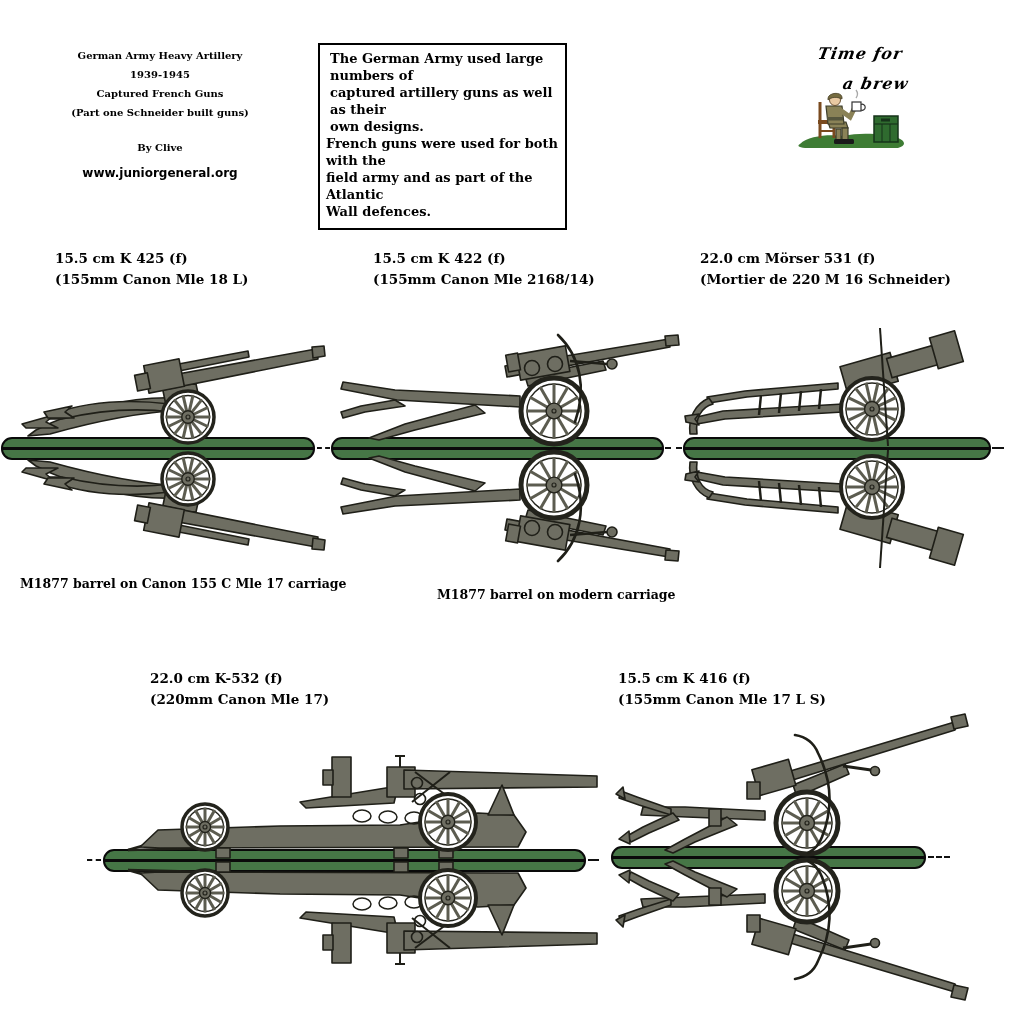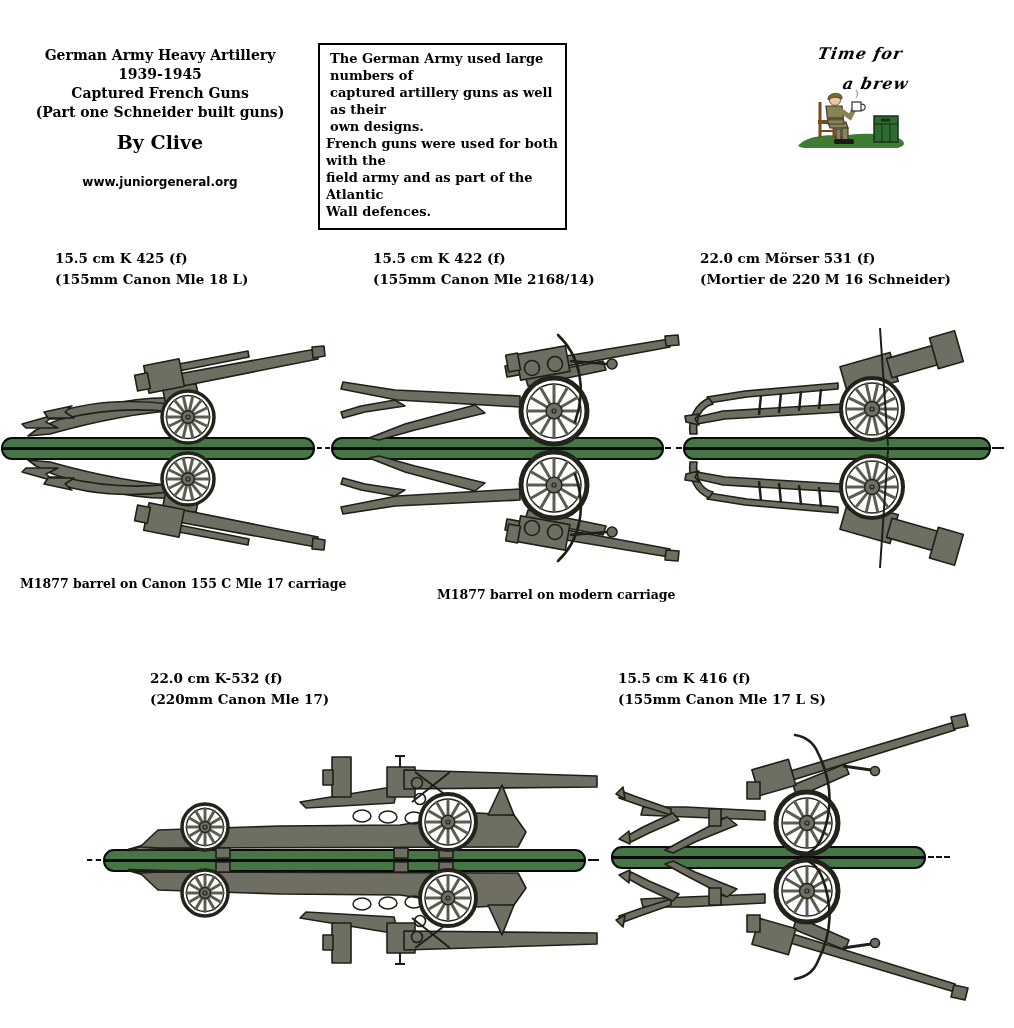--- a/index.html
+++ b/index.html
@@ -4,23 +4,23 @@
 <style>
   :root{
     --olive:#6e6e62; --ink:#1f1f18; --strip:#467646; --bg:#ffffff;
   }
   html,body{margin:0;padding:0;background:#fff;}
   #sheet{position:relative;width:1014px;height:1028px;background:var(--bg);overflow:hidden;
          font-family:"DejaVu Serif","Liberation Serif",serif;color:#000;}
 
   
   .title-block{position:absolute;left:8px;top:46px;width:304px;text-align:center;}
-  .title-line{font-weight:700;font-size:14px;line-height:19px;}
-  .byline{font-weight:700;font-size:19px;margin-top:9px;}
-  .website{font-family:"DejaVu Sans","Liberation Sans",sans-serif;font-weight:700;font-size:12px;margin-top:22px;}
+  .title-line{font-weight:700;font-size:10px;line-height:19px;}
+  .byline{font-weight:700;font-size:10px;margin-top:20px;}
+  .website{font-family:"DejaVu Sans","Liberation Sans",sans-serif;font-weight:700;font-size:12px;margin-top:13px;}
 
   .desc-box{position:absolute;left:318px;top:43px;width:249px;box-sizing:border-box;
             border:2px solid #000;padding:5px 6px 8px 6px;}
   .desc-box p{margin:0;font-weight:700;font-size:13px;line-height:17px;white-space:pre-line;}
   .desc-box p.first{padding-left:4px;}
 
   .brew-text{position:absolute;font-style:italic;font-weight:700;font-size:16px;
              transform:skewX(-10deg);letter-spacing:1px;}
   #brew1{left:818px;top:44px;}
   #brew2{left:843px;top:74px;}

